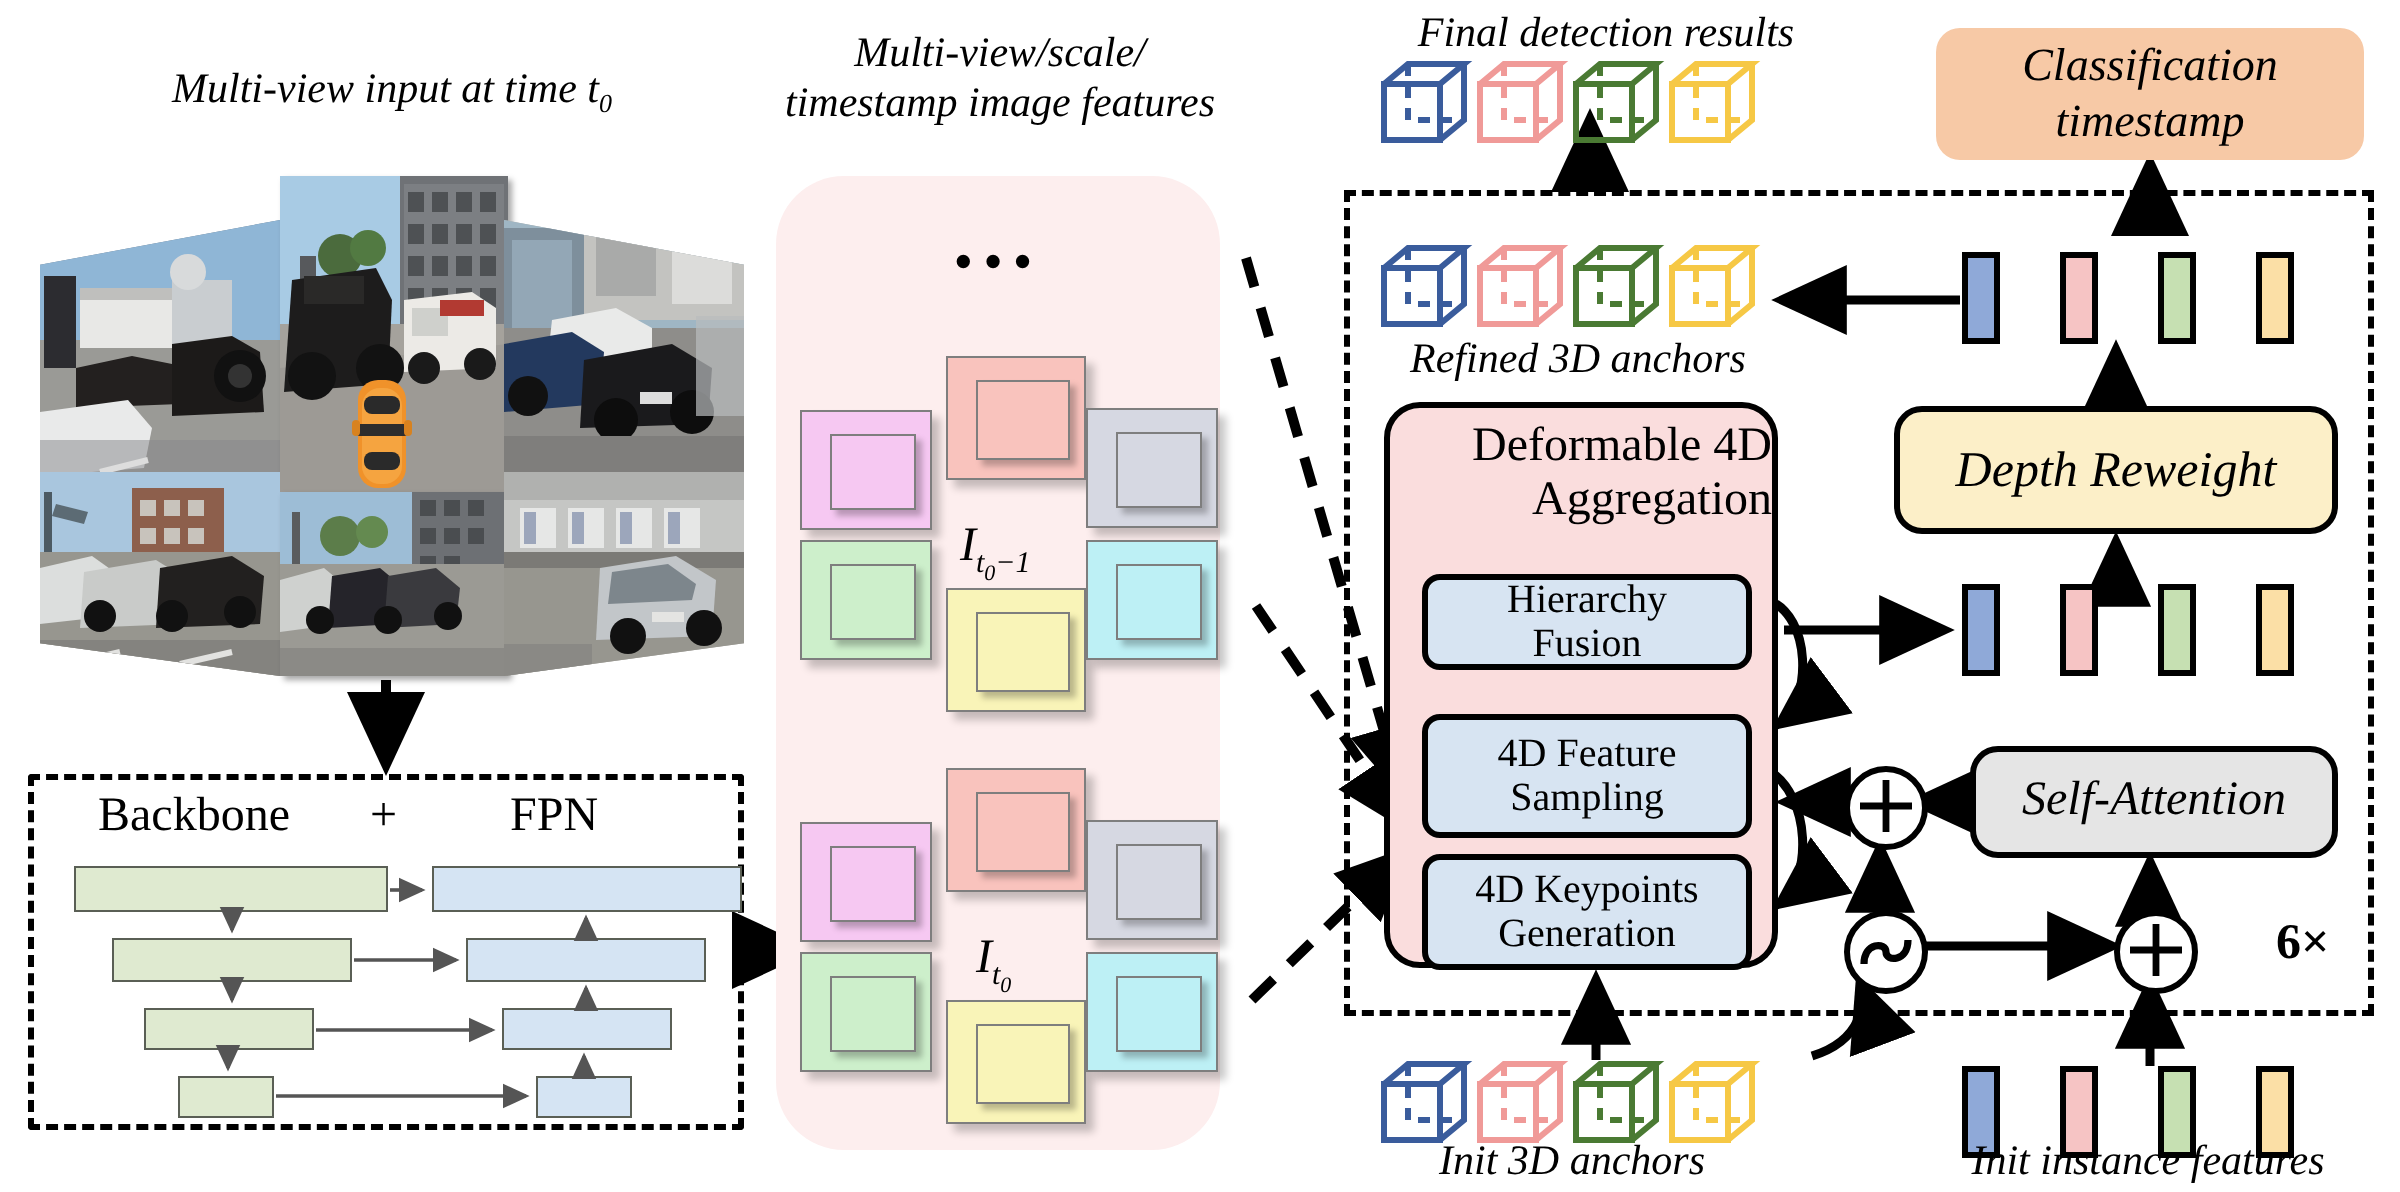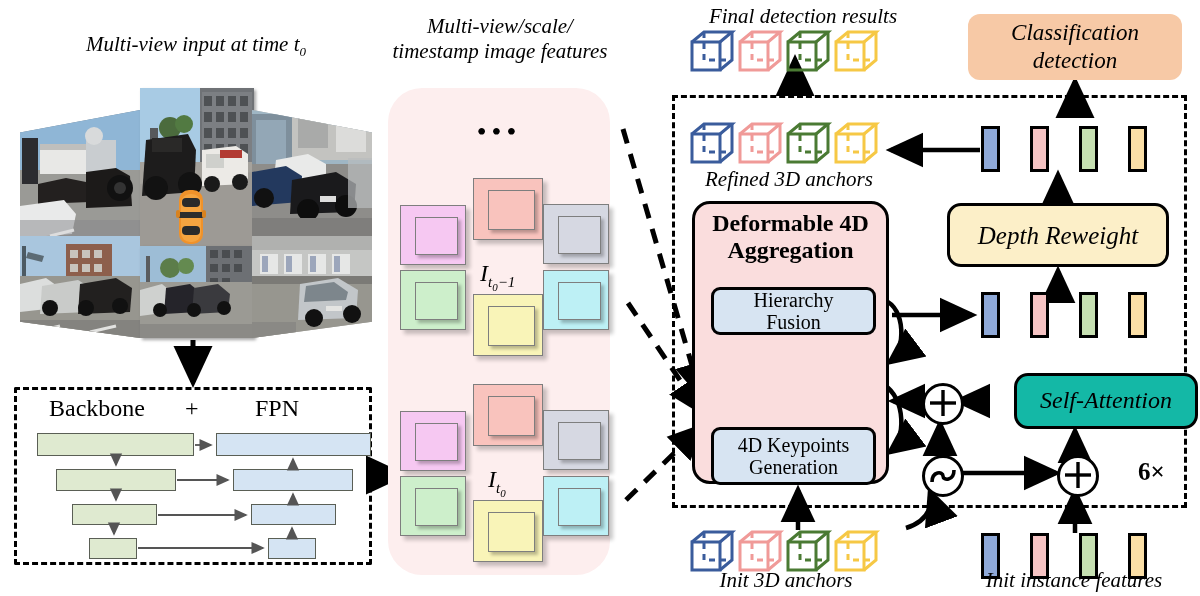--- a/index.html
+++ b/index.html
@@ -31,25 +31,25 @@
   .fsq .outer{position:absolute;left:0;top:0;width:100%;height:100%;border:1.6px solid #7e7e7e;box-sizing:border-box;box-shadow:4px 4px 4px rgba(0,0,0,.22);}
   .fsq .inner{position:absolute;left:22%;top:20%;width:66%;height:64%;border:1.6px solid #7e7e7e;box-sizing:border-box;box-shadow:3px 3px 3px rgba(0,0,0,.25);}
   .lbl-I{position:absolute;font-style:italic;font-size:24px;}
 
   
   #mainbox{left:672px;top:95px;width:515px;height:413px;border:3px dashed #000;box-sizing:border-box;}
   .bar{position:absolute;width:19px;height:46px;border:3px solid #000;box-sizing:border-box;}
   .rbox{position:absolute;border:3.5px solid #000;border-radius:14px;box-sizing:border-box;
         display:flex;align-items:center;justify-content:center;text-align:center;line-height:1.08;font-style:italic;}
   #dfa{left:692px;top:201px;width:197px;height:283px;background:#fadddd;border:3.5px solid #000;border-radius:18px;box-sizing:border-box;}
-  .dfa-t{position:absolute;left:0;right:0;top:6px;text-align:center;font-size:24px;line-height:1.14;font-weight:bold;}
+  .dfa-t{position:absolute;left:0;right:0;top:6px;text-align:right;font-size:24px;line-height:1.14;}
   .sb{position:absolute;left:16px;width:165px;background:#d7e4f2;border:3.2px solid #000;border-radius:9px;box-sizing:border-box;
       display:flex;align-items:center;justify-content:center;text-align:center;font-size:20px;line-height:1.1;}
   #depthrw{left:947px;top:203px;width:222px;height:64px;background:#fcefc8;font-size:25px;}
-  #selfatt{left:1014px;top:373px;width:184px;height:56px;background:#14b8a6;font-size:24px;}
+  #selfatt{left:985px;top:373px;width:184px;height:56px;background:#e5e5e5;font-size:24px;}
   #clsconf{left:968px;top:14px;width:214px;height:66px;background:#f7c9a6;border:none;border-radius:12px;
            font-style:italic;font-size:23px;line-height:1.2;}
   .node{position:absolute;width:36px;height:36px;border:3.4px solid #000;border-radius:50%;background:#fff;}
   .six{position:absolute;font-weight:bold;font-size:25px;font-family:"Liberation Serif",serif;}
 </style>
 </head>
 <body>
 
 <div class="abs cap" style="left:26px;top:32px;width:340px;">
   <span>Multi-view input at time t</span><span class="sub">0</span>
@@ -384,21 +384,21 @@
   <div class="lbl-I" style="left:100px;top:378px;">
     <span>I</span><span style="font-size:15px;vertical-align:sub;"><span>t</span><span style="font-size:11px;vertical-align:sub;">0</span></span>
   </div>
 </div>
 
 <div class="abs cap" style="left:688px;top:4px;width:230px;font-style:italic;">Final detection results</div>
 
 <div class="abs rbox" id="clsconf">
   <div>
     <div>Classification</div>
-    <div>detection</div>
+    <div>timestamp</div>
   </div>
 </div>
 
 <svg class="abs" style="left:690px;top:28px;width:200px;height:48px;">
   <g stroke-width="3" fill="none">
     <g stroke="#3a5c9c">
       <path d="M2 14 L30 14 L30 42 L2 42 Z"></path>
         <path d="M2 14 L14 4 L42 4 L30 14"></path>
         <path d="M30 42 L42 32 L42 4"></path>
       <path d="M14 4 L14 32 L42 32" stroke-dasharray="6 5"></path>
@@ -457,20 +457,24 @@
 <div class="abs cap" style="left:684px;top:167px;width:210px;">Refined 3D anchors</div>
 
 <div class="abs" id="dfa">
   <div class="dfa-t">
     <div>Deformable 4D</div>
     <div>Aggregation</div>
   </div>
   <div class="sb" style="top:83px;height:48px;">
     <span style="white-space:pre-line;">Hierarchy
 Fusion</span>
+  </div>
+  <div class="sb" style="top:153px;height:62px;">
+    <span style="white-space:pre-line;">4D Feature
+Sampling</span>
   </div>
   <div class="sb" style="top:223px;height:58px;">
     <span style="white-space:pre-line;">4D Keypoints
 Generation</span>
   </div>
 </div>
 
 <div class="abs rbox" id="depthrw">
   <span>Depth Reweight</span>
 </div>

